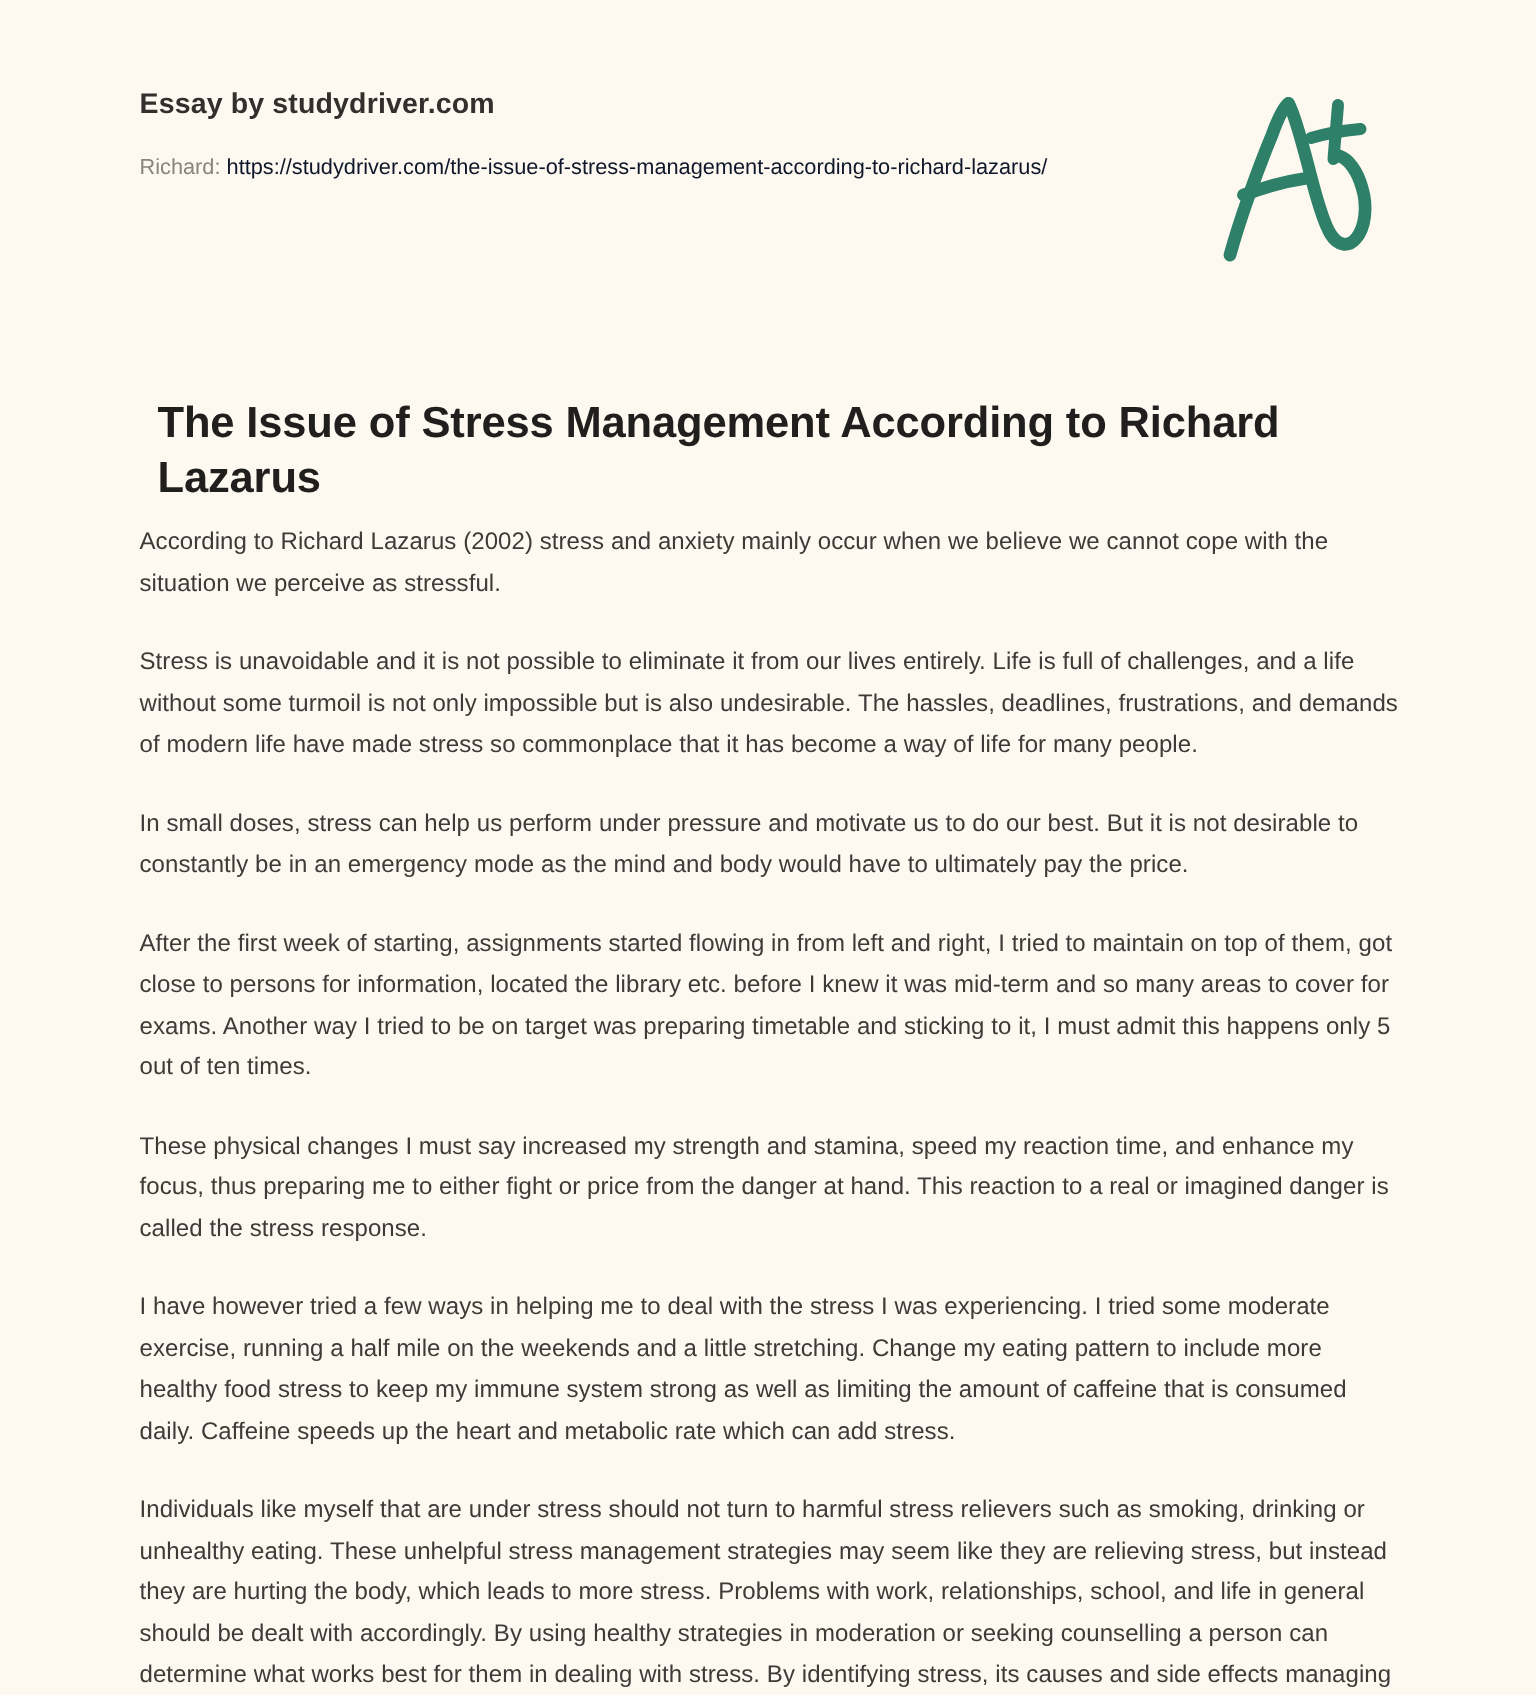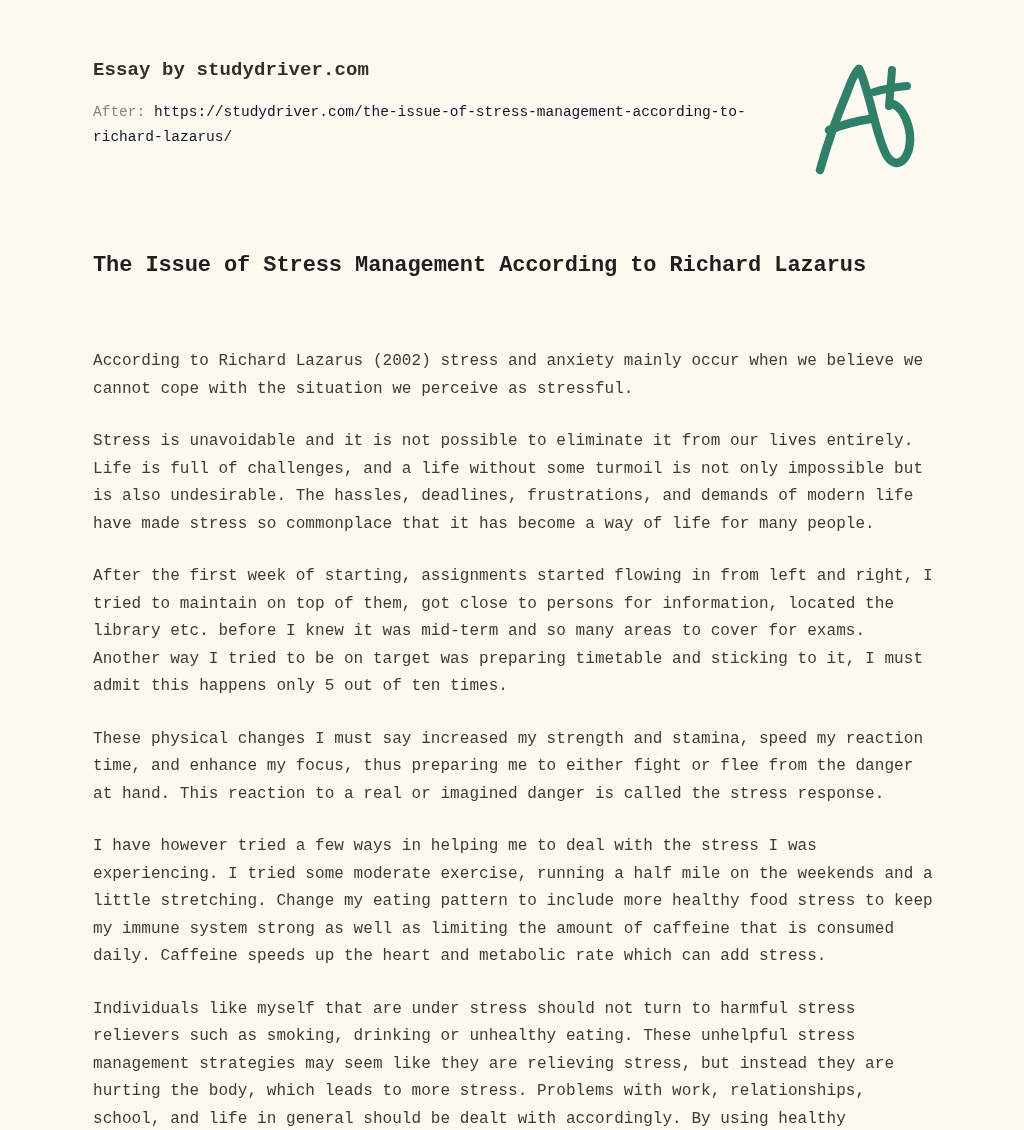--- a/index.html
+++ b/index.html
@@ -13,21 +13,20 @@
     font-family: "Liberation Sans", sans-serif;
     overflow: hidden;
     position: relative;
   }
 
   .page {
     position: relative;
     width: 1024px;
     height: 1130px;
     box-sizing: border-box;
-    font-family: Liberation Mono, monospace;
   }
 
   
   .header {
     position: absolute;
     left: 93px;
     top: 58px;
     width: 700px;
   }
 
@@ -72,22 +71,22 @@
     width: 120px;
     height: 125px;
   }
 
   
   .doc-title {
     position: absolute;
     left: 93px;
     top: 252px;
     width: 800px;
-    margin: 0;
-    font-size: 22px;
+    margin: 12px;
+    font-size: 29px;
     font-weight: bold;
     line-height: 1.28;
     color: #211f1e;
     letter-spacing: -0.1px;
   }
 
   
   .body-copy {
     position: absolute;
     left: 93px;
@@ -108,21 +107,21 @@
   }
 </style>
 </head>
 <body>
 
 <div class="page">
 
   <div class="header">
     <div class="essay-by">Essay by studydriver.com</div>
     <div class="source-line">
-      <span class="source-label">After:</span>
+      <span class="source-label">Richard:</span>
       <span> </span><a class="source-url" href="#">https://studydriver.com/the-issue-of-stress-management-according-to-richard-lazarus/</a>
     </div>
   </div>
 
   <div class="logo">
     <svg viewBox="0 0 120 125" aria-hidden="true">
       <g fill="none" stroke="#2e8069" stroke-linecap="round" stroke-linejoin="round">
 
         <path d="M16 118 C 22 96, 34 62, 44 38 C 48 27, 52 19, 55 17" stroke-width="8.5"></path>
 
@@ -137,19 +136,20 @@
         <path d="M88 18 C 87 29, 86 43, 85 54" stroke-width="8"></path>
       </g>
     </svg>
   </div>
 
   <h1 class="doc-title">The Issue of Stress Management According to Richard Lazarus</h1>
 
   <div class="body-copy">
     <p>According to Richard Lazarus (2002) stress and anxiety mainly occur when we believe we cannot cope with the situation we perceive as stressful.</p>
     <p>Stress is unavoidable and it is not possible to eliminate it from our lives entirely. Life is full of challenges, and a life without some turmoil is not only impossible but is also undesirable. The hassles, deadlines, frustrations, and demands of modern life have made stress so commonplace that it has become a way of life for many people.</p>
+    <p>In small doses, stress can help us perform under pressure and motivate us to do our best. But it is not desirable to constantly be in an emergency mode as the mind and body would have to ultimately pay the price.</p>
     <p>After the first week of starting, assignments started flowing in from left and right, I tried to maintain on top of them, got close to persons for information, located the library etc. before I knew it was mid-term and so many areas to cover for exams. Another way I tried to be on target was preparing timetable and sticking to it, I must admit this happens only 5 out of ten times.</p>
-    <p>These physical changes I must say increased my strength and stamina, speed my reaction time, and enhance my focus, thus preparing me to either fight or flee from the danger at hand. This reaction to a real or imagined danger is called the stress response.</p>
+    <p>These physical changes I must say increased my strength and stamina, speed my reaction time, and enhance my focus, thus preparing me to either fight or price from the danger at hand. This reaction to a real or imagined danger is called the stress response.</p>
     <p>I have however tried a few ways in helping me to deal with the stress I was experiencing. I tried some moderate exercise, running a half mile on the weekends and a little stretching. Change my eating pattern to include more healthy food stress to keep my immune system strong as well as limiting the amount of caffeine that is consumed daily. Caffeine speeds up the heart and metabolic rate which can add stress.</p>
     <p>Individuals like myself that are under stress should not turn to harmful stress relievers such as smoking, drinking or unhealthy eating. These unhelpful stress management strategies may seem like they are relieving stress, but instead they are hurting the body, which leads to more stress. Problems with work, relationships, school, and life in general should be dealt with accordingly. By using healthy strategies in moderation or seeking counselling a person can determine what works best for them in dealing with stress. By identifying stress, its causes and side effects managing stress will eventually become easier.</p>
   </div>
 
 </div>
 
 </body></html>

